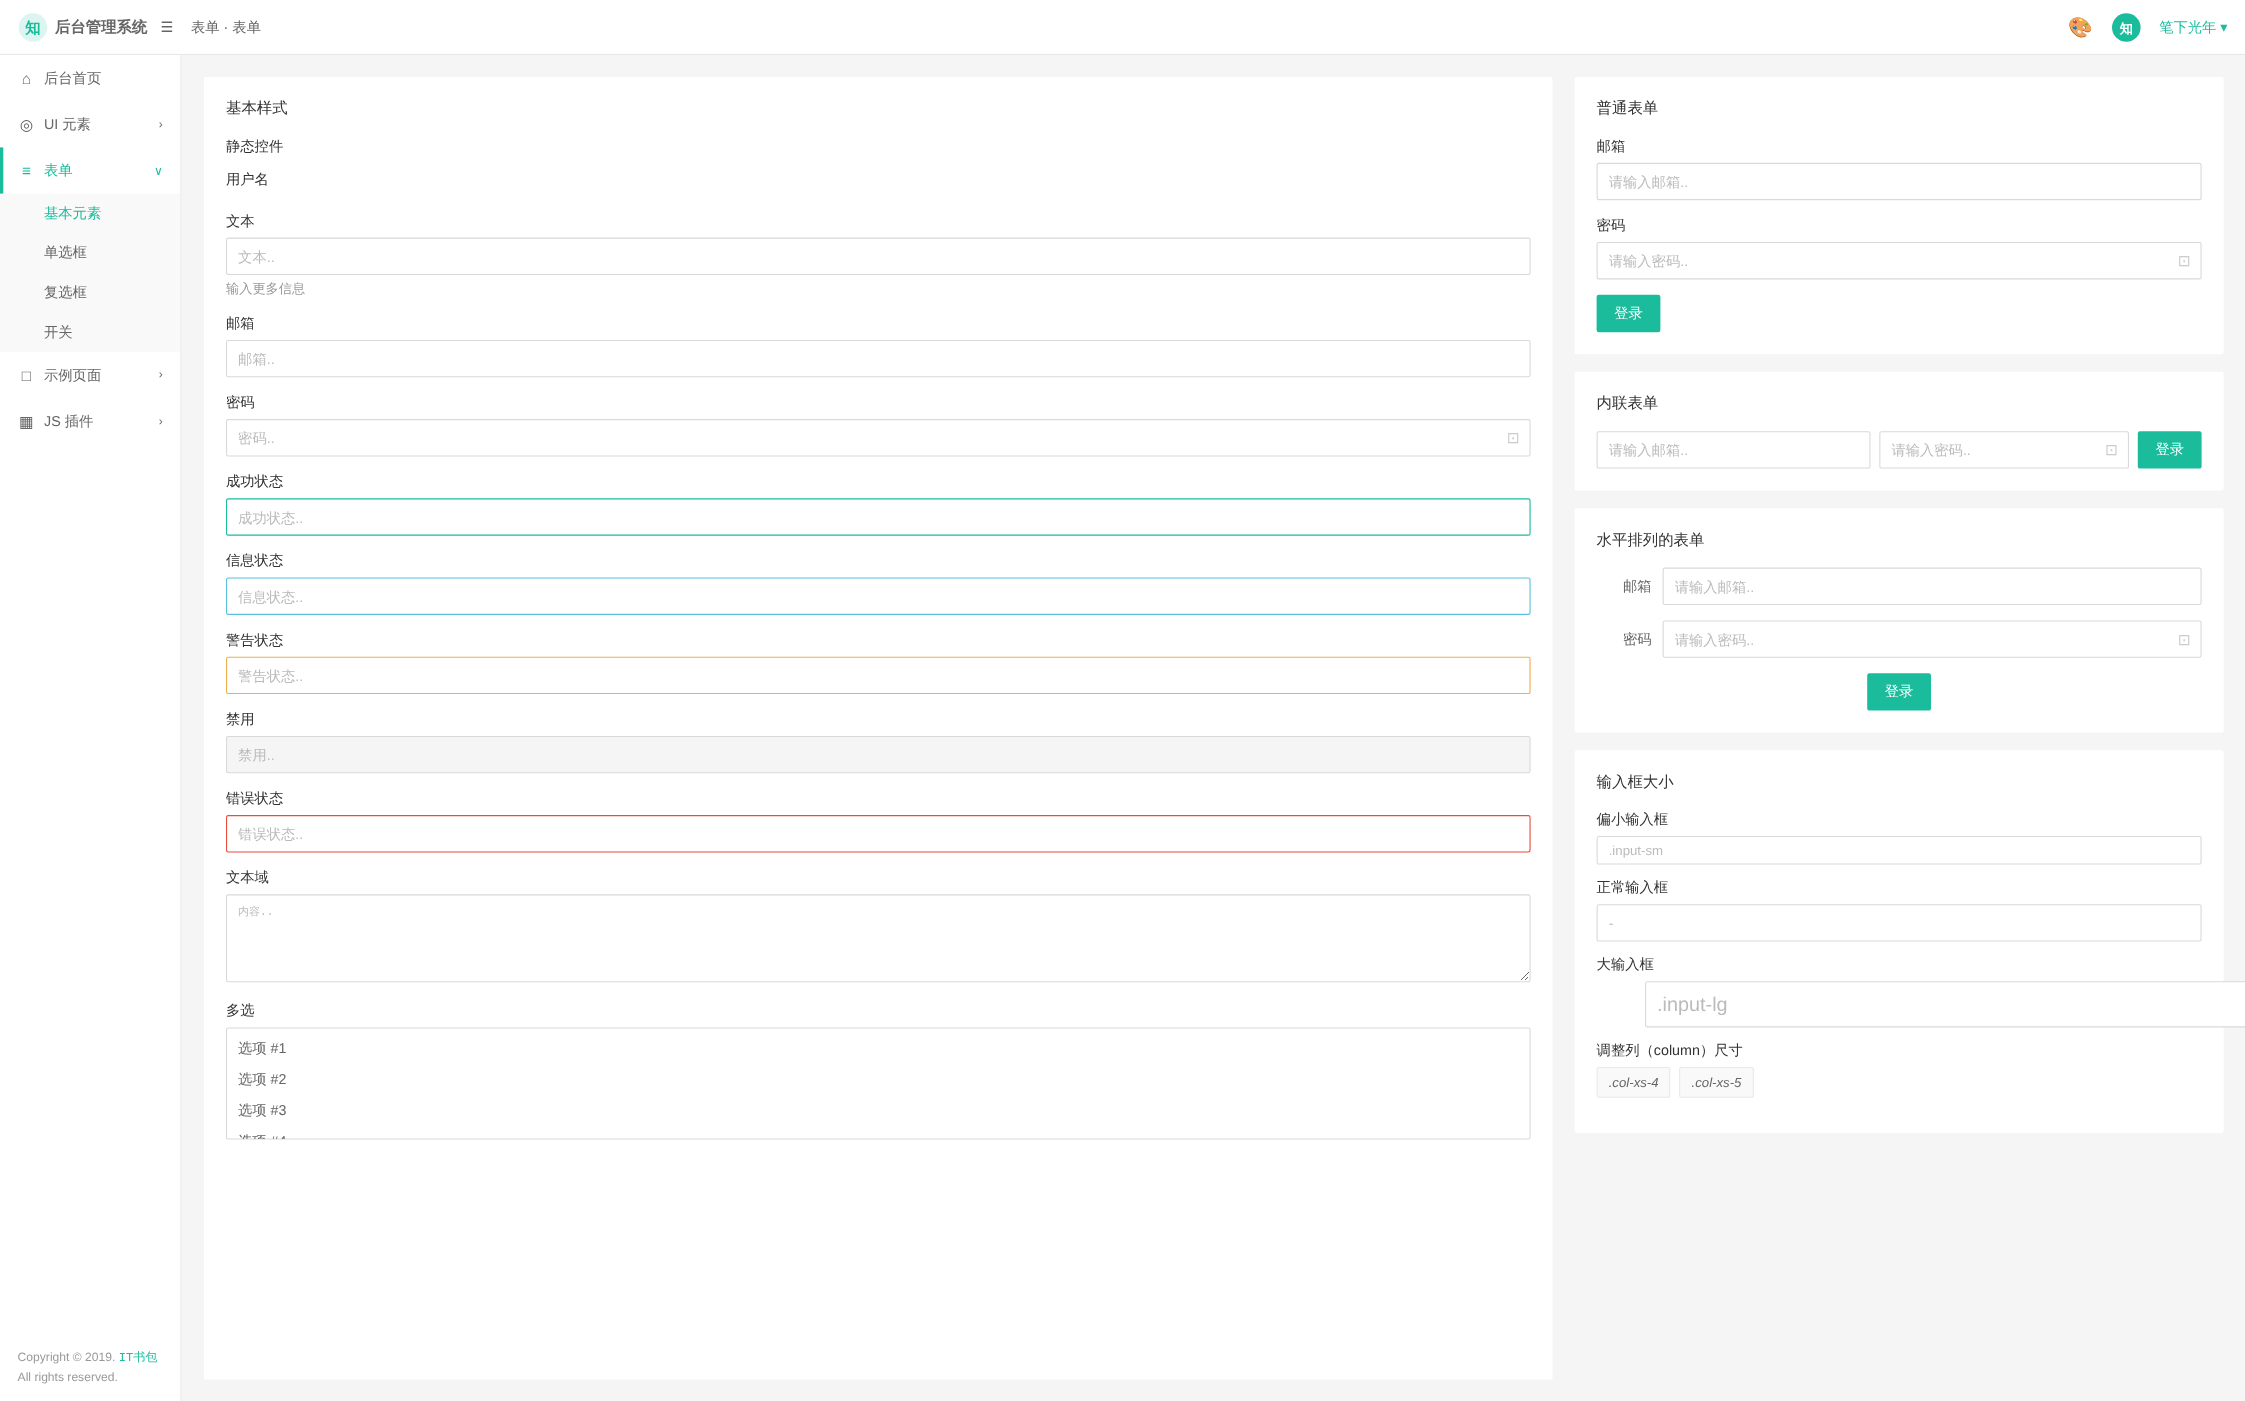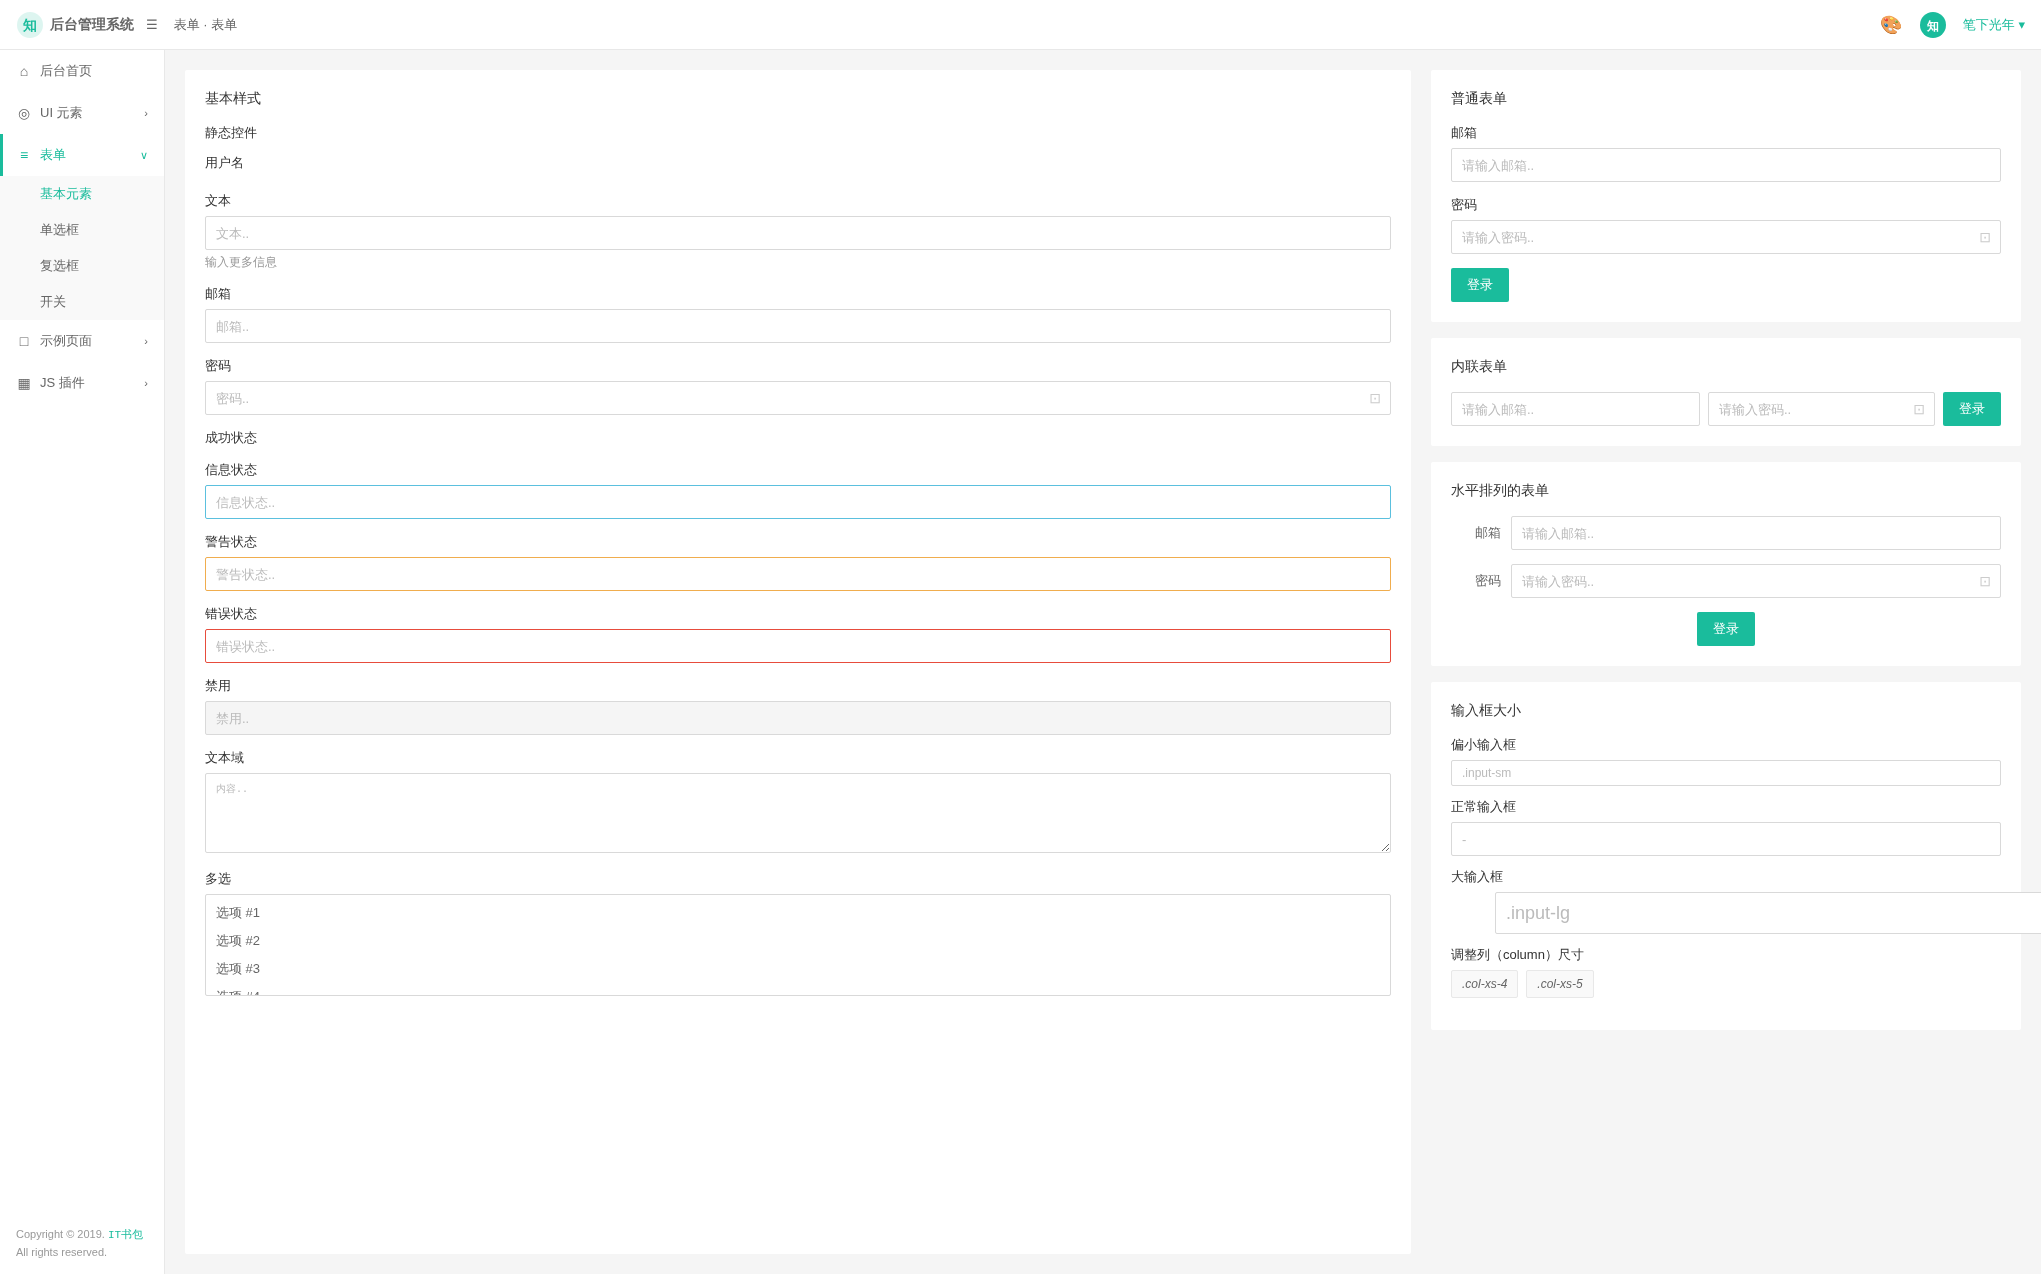--- a/index.html
+++ b/index.html
@@ -185,40 +185,41 @@
       <div class="form-group">
         <label class="form-label">密码</label>
         <div class="input-with-icon">
           <input type="password" class="form-input" placeholder="密码.." style="">
           <span class="input-eye">⊡</span>
         </div>
       </div>
 
       <div class="form-group">
         <label class="form-label">成功状态</label>
+        <input type="text" class="form-input success" placeholder="成功状态.." style="">
       </div>
 
       <div class="form-group">
         <label class="form-label">信息状态</label>
         <input type="text" class="form-input info" placeholder="信息状态.." style="">
       </div>
 
       <div class="form-group">
         <label class="form-label">警告状态</label>
         <input type="text" class="form-input warning" placeholder="警告状态.." style="">
       </div>
 
       <div class="form-group">
+        <label class="form-label">禁用</label>
+        <input type="text" class="form-input disabled" disabled="" placeholder="禁用.." style="">
+      </div>
+
+      <div class="form-group">
         <label class="form-label">错误状态</label>
         <input type="text" class="form-input error" placeholder="错误状态.." style="">
-      </div>
-
-      <div class="form-group">
-        <label class="form-label">禁用</label>
-        <input type="text" class="form-input disabled" disabled="" placeholder="禁用.." style="">
       </div>
 
       <div class="form-group">
         <label class="form-label">文本域</label>
         <textarea class="form-textarea" rows="4" placeholder="内容.." style=""></textarea>
       </div>
 
 
       <div class="form-group">
         <label class="form-label">多选</label>

